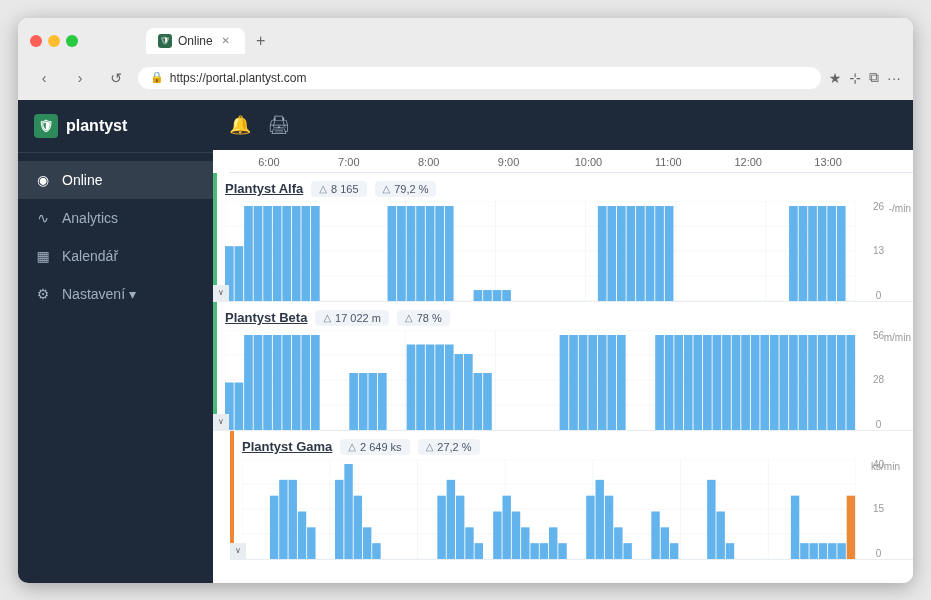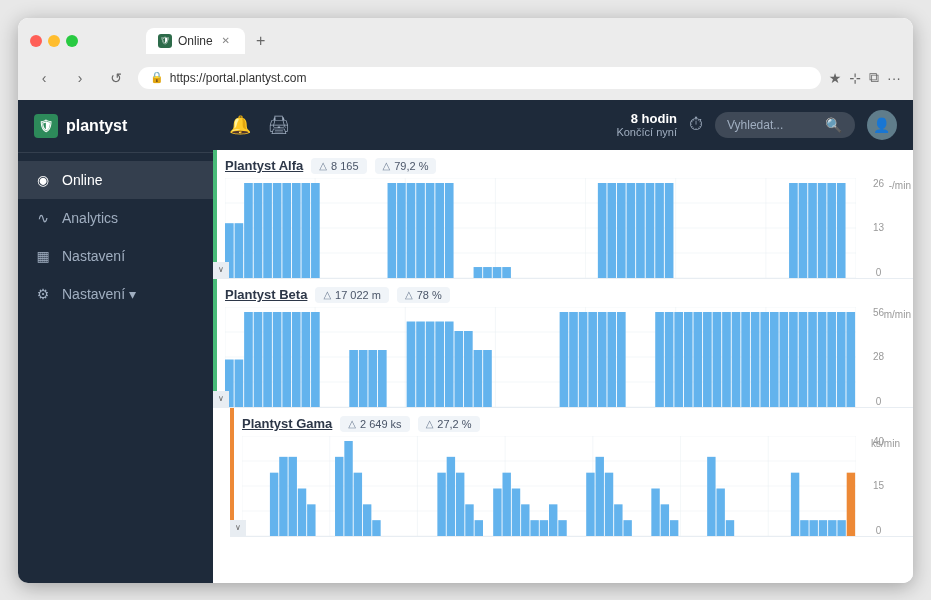--- a/index.html
+++ b/index.html
@@ -484,52 +484,52 @@
         <div class="sidebar-item active">
           <span class="sidebar-item-icon">◉</span>
           <span>Online</span>
         </div>
         <div class="sidebar-item">
           <span class="sidebar-item-icon">∿</span>
           <span>Analytics</span>
         </div>
         <div class="sidebar-item">
           <span class="sidebar-item-icon">▦</span>
-          <span>Nastavení</span>
+          <span>Kalendář</span>
         </div>
         <div class="sidebar-item">
           <span class="sidebar-item-icon">⚙</span>
           <span>Nastavení ▾</span>
         </div>
       </nav>
     </div>
 
     <div class="main-content">
 
       <div class="app-header">
         <div class="header-left">
           <span class="header-icon-btn">🔔</span>
           <span class="header-icon-btn">🖨</span>
         </div>
-        <div class="header-right">
-          <div class="time-info">
-            <div class="time-label">8 hodin</div>
-            <div class="time-sub">Končící nyní</div>
-          </div>
-          <span class="clock-icon">⏱</span>
-          <div class="search-box">
-            <span class="search-input-fake">Vyhledat...</span>
-            <span class="search-btn">🔍</span>
-          </div>
-          <div class="avatar">👤</div>
+      </div>
+
+      <div class="charts-container">
+
+        <div class="time-axis">
+          <div class="time-axis-inner" id="time-axis-inner">
+          <div class="time-label-item">6:00</div>
+              <div class="time-label-item">7:00</div>
+              <div class="time-label-item">8:00</div>
+              <div class="time-label-item">9:00</div>
+              <div class="time-label-item">10:00</div>
+              <div class="time-label-item">11:00</div>
+              <div class="time-label-item">12:00</div>
+              <div class="time-label-item">13:00</div>
+            </div>
         </div>
-      </div>
-
-      <div class="charts-container">
-
 
         <div id="charts-root">
             <div class="chart-panel" style="position: relative;">
               <div class="left-indicator" style="background: rgb(72, 187, 120);"></div>
               <div class="chart-header">
                 <span class="chart-title">Plantyst Alfa</span>
                 <div class="chart-badge">
                   <span class="chart-badge-icon">△</span> 
                   <span>8 165</span>
                 </div>

